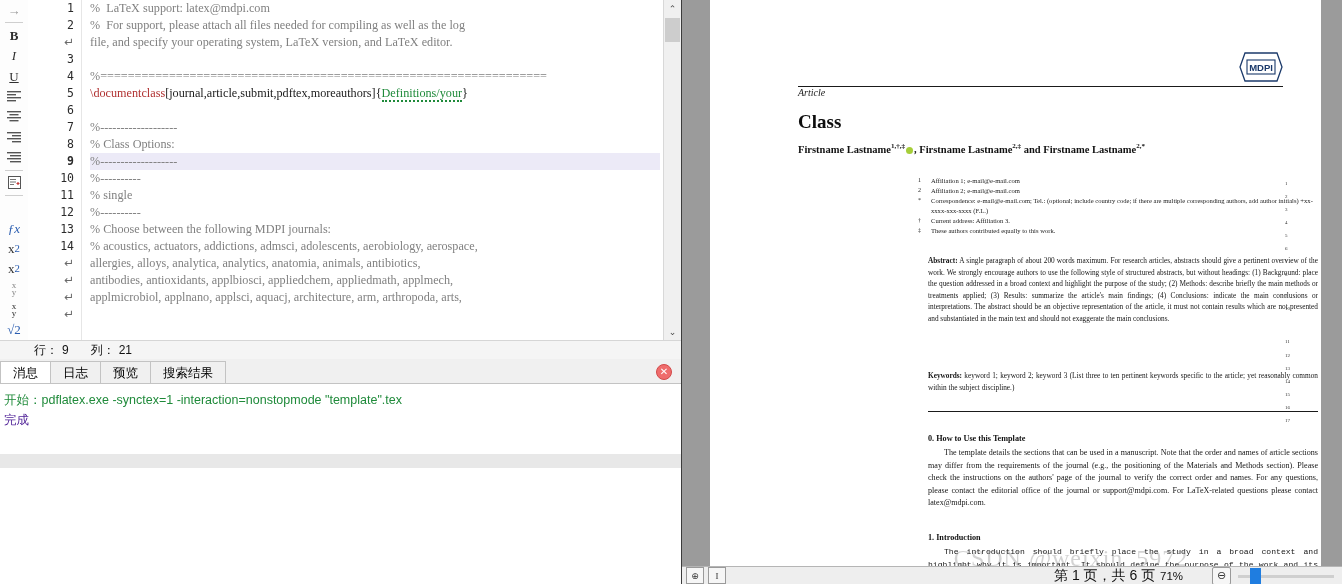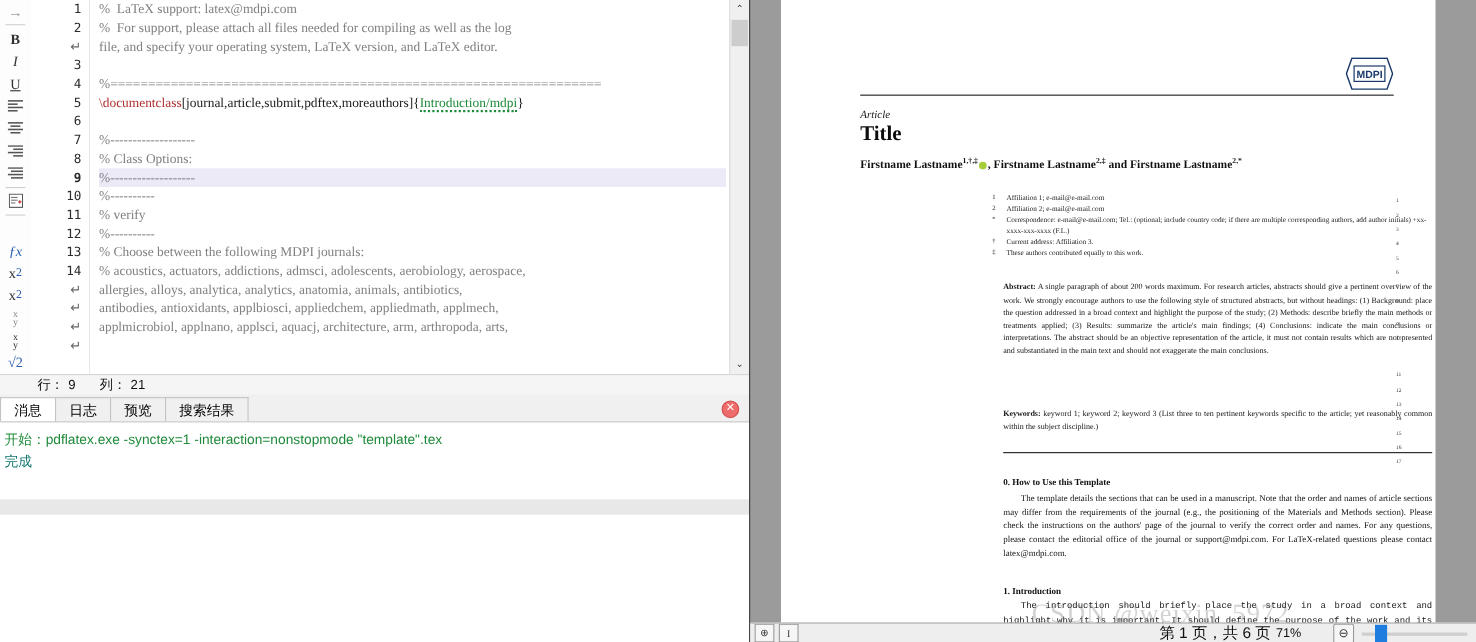--- a/index.html
+++ b/index.html
@@ -86,40 +86,41 @@
     background:#ef6c6c;border:1px solid #d24a4a;color:#fff;font-size:10px;
     display:flex;align-items:center;justify-content:center;line-height:1;
   }
 
   .msgpanel{
     position:absolute;left:0;top:383px;width:681px;height:71px;background:#fff;
     border-top:1px solid #c3c3c3;box-sizing:border-box;padding:6px 0 0 4px;
   }
   .msg-line{font-size:12.5px;line-height:20px;}
   .msg-green{color:#1f8a3a;}
-  .msg-black{color:#0f766e;}
+  .msg-black{color:#4c1d95;}
 
   .divider-band{position:absolute;left:0;top:454px;width:681px;height:14px;background:#e8e8e8;}
   .blank-bottom{position:absolute;left:0;top:468px;width:681px;height:116px;background:#fff;}
 
   
   .right-pane{position:absolute;left:681px;top:0;width:661px;height:584px;background:#9b9b9b;
               border-left:1px solid #3c3c3c;box-sizing:border-box;}
   .pdf-page{
     position:absolute;left:28px;top:0;width:595px;height:566px;background:#fff;
     box-shadow:0 0 0 0 rgba(0,0,0,0);
+    padding-left:16px;
   }
   .pdf-inner{position:relative;width:100%;height:100%;font-family:"Liberation Serif","DejaVu Serif",serif;color:#111;}
 
   .mdpi-logo{
     position:absolute;right:38px;top:52px;width:44px;height:30px;
   }
   .hrule-top{position:absolute;left:72px;right:38px;top:86px;height:1px;background:#1a1a1a;}
 
-  .art-label{position:absolute;left:72px;top:99px;font-style:italic;font-size:10px;color:#1a1a1a;}
+  .art-label{position:absolute;left:72px;top:87px;font-style:italic;font-size:10px;color:#1a1a1a;}
   .art-title{position:absolute;left:72px;top:111px;font-size:19px;font-weight:bold;color:#0d0d0d;}
   .authors{position:absolute;left:72px;top:142px;font-size:10.5px;font-weight:bold;color:#111;}
   .sup{font-size:7px;vertical-align:super;font-weight:bold;}
   .orcid{
     display:inline-block;width:7px;height:7px;border-radius:50%;
     background:#a6ce39;vertical-align:middle;margin:0 1px;
   }
 
   .affil{position:absolute;left:192px;top:176px;width:400px;font-size:6.6px;line-height:9.6px;color:#222;}
   .affil-row{display:flex;margin-bottom:0.5px;}
@@ -253,27 +254,27 @@
         <div class="gline wrapmark">↵</div>
         <div class="gline wrapmark">↵</div>
       </div>
 
       <div class="code">
         <div class="cl">%  LaTeX support: latex@mdpi.com</div>
         <div class="cl">%  For support, please attach all files needed for compiling as well as the log</div>
         <div class="cl">file, and specify your operating system, LaTeX version, and LaTeX editor.</div>
         <div class="cl"></div>
         <div class="cl">%=================================================================</div>
-        <div class="cl"><span class="tok-cmd">\documentclass</span><span class="tok-plain">[journal,article,submit,pdftex,moreauthors]{</span><span class="tok-spell">Introduction/mdpi</span><span class="tok-plain">}</span></div>
+        <div class="cl"><span class="tok-cmd">\documentclass</span><span class="tok-plain">[journal,article,submit,pdftex,moreauthors]{</span><span class="tok-spell">Definitions/your</span><span class="tok-plain">}</span></div>
         <div class="cl"></div>
         <div class="cl">%-------------------</div>
         <div class="cl">% Class Options:</div>
         <div class="cl hl">%-------------------</div>
         <div class="cl">%----------</div>
-        <div class="cl">% verify</div>
+        <div class="cl">% single</div>
         <div class="cl">%----------</div>
         <div class="cl">% Choose between the following MDPI journals:</div>
         <div class="cl">% acoustics, actuators, addictions, admsci, adolescents, aerobiology, aerospace,</div>
         <div class="cl">allergies, alloys, analytica, analytics, anatomia, animals, antibiotics,</div>
         <div class="cl">antibodies, antioxidants, applbiosci, appliedchem, appliedmath, applmech,</div>
         <div class="cl">applmicrobiol, applnano, applsci, aquacj, architecture, arm, arthropoda, arts,</div>
       </div>
 
       <div class="vscroll">
         <div class="vs-arrow">⌃</div>
@@ -315,21 +316,21 @@
           <svg width="44" height="30" viewBox="0 0 44 30">
             <polygon points="6,1 38,1 43,15 38,29 6,29 1,15" fill="none" stroke="#1b3a6b" stroke-width="1.3"></polygon>
             <rect x="8" y="8" width="28" height="14" fill="none" stroke="#1b3a6b" stroke-width="1.1"></rect>
             <text x="22" y="19" font-family="Liberation Sans, sans-serif" font-size="9.5" font-weight="bold" fill="#1b3a6b" text-anchor="middle">MDPI</text>
           </svg>
         </div>
 
         <div class="hrule-top"></div>
 
         <div class="art-label">Article</div>
-        <div class="art-title">Title</div>
+        <div class="art-title">Class</div>
 
         <div class="authors">
           <span>Firstname Lastname</span><span class="sup">1,†,‡</span><span class="orcid"></span><span>, Firstname Lastname</span><span class="sup">2,‡</span><span> and Firstname Lastname</span><span class="sup">2,*</span>
         </div>
 
         <div class="affil">
           <div class="affil-row">
             <div class="affil-mark">1</div>
             <div class="affil-txt">Affiliation 1; e-mail@e-mail.com</div>
           </div>

